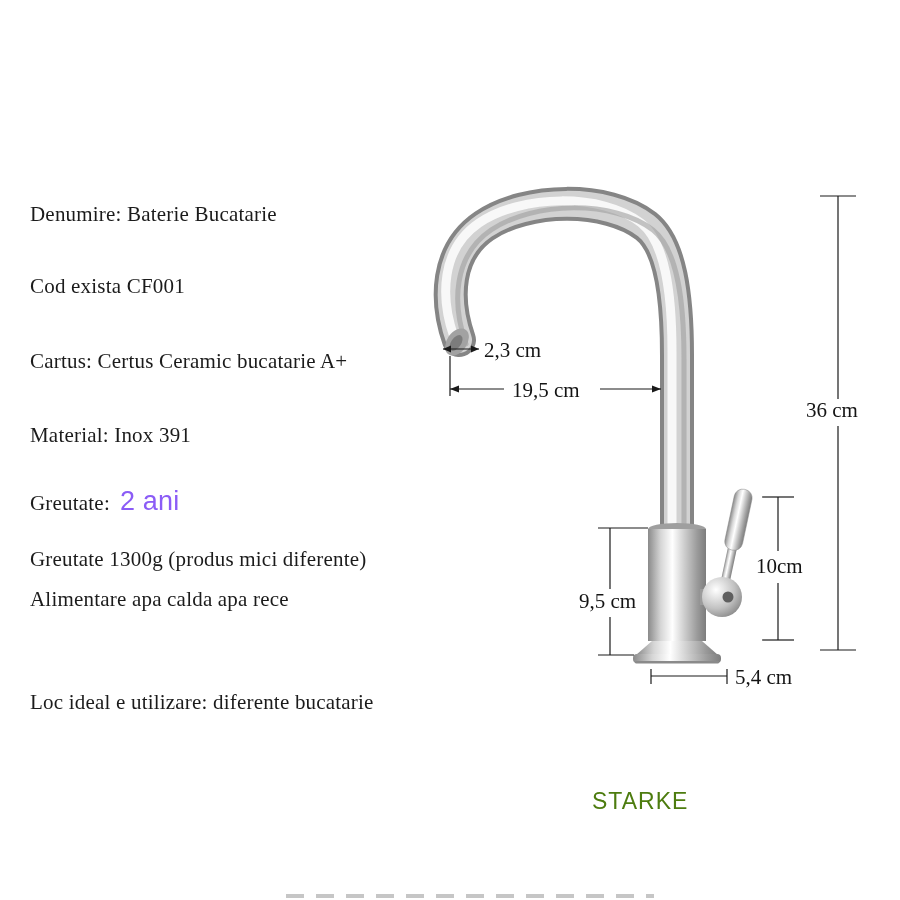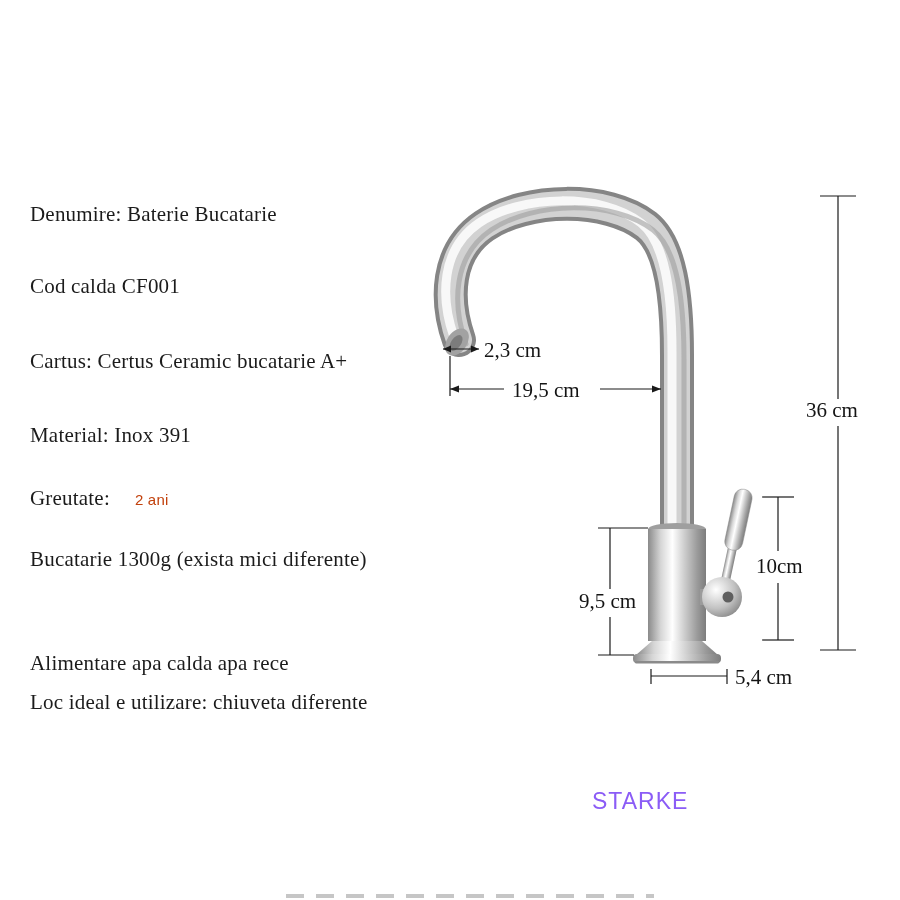--- a/index.html
+++ b/index.html
@@ -5,54 +5,54 @@
   html,body { margin:0; padding:0; background:#ffffff; }
   .canvas {
     position:relative; width:900px; height:900px; background:#ffffff;
     overflow:hidden; font-family:"Liberation Serif", serif; color:#1c1c1c;
   }
   .spec {
     position:absolute; left:30px; font-size:21px; letter-spacing:.2px;
     white-space:nowrap; color:#1b1b1b;
   }
   .spec .sans {
-    font-family:"Liberation Sans", sans-serif; font-size:15px;
-    margin-left:25px; color:#c2410c;
+    font-family:"Liberation Sans", sans-serif; font-size:27px;
+    margin-left:10px; color:#8b5cf6;
   }
   .brand {
     position:absolute; left:592px; top:788px;
     font-family:"Liberation Sans", sans-serif; font-size:23px;
-    letter-spacing:1px; color:#8b5cf6;
+    letter-spacing:1px; color:#4d7c0f;
   }
   svg.diagram { position:absolute; left:0; top:0; }
   .dim-text { font-family:"Liberation Serif", serif; font-size:21px; fill:#141414; }
   .dim-line { stroke:#1a1a1a; stroke-width:1.2; fill:none; }
   .dim-arrow { fill:#1a1a1a; stroke:none; }
   .crop-artifact {
     position:absolute; left:286px; top:894px; width:368px; height:4px;
     background:repeating-linear-gradient(90deg, #8d8d8d 0 18px, transparent 18px 30px);
     opacity:.5;
   }
 </style>
 </head>
 <body>
 
 <div class="canvas">
 
   <div>
     <div class="spec" style="top:202px">Denumire: Baterie Bucatarie</div>
-    <div class="spec" style="top:274px">Cod calda CF001</div>
+    <div class="spec" style="top:274px">Cod exista CF001</div>
     <div class="spec" style="top:349px">Cartus: Certus Ceramic bucatarie A+</div>
     <div class="spec" style="top:423px">Material: Inox 391</div>
     <div class="spec" style="top:486px">
       <span>Greutate:</span><span class="sans">2 ani</span>
     </div>
-    <div class="spec" style="top:547px">Bucatarie 1300g (exista mici diferente)</div>
-    <div class="spec" style="top:651px">Alimentare apa calda apa rece</div>
-    <div class="spec" style="top:690px">Loc ideal e utilizare: chiuveta diferente</div>
+    <div class="spec" style="top:547px">Greutate 1300g (produs mici diferente)</div>
+    <div class="spec" style="top:587px">Alimentare apa calda apa rece</div>
+    <div class="spec" style="top:690px">Loc ideal e utilizare: diferente bucatarie</div>
   </div>
 
   <svg class="diagram" width="900" height="900" viewBox="0 0 900 900">
     <defs>
       <linearGradient id="gV" x1="0" y1="0" x2="1" y2="0">
         <stop offset="0" stop-color="#8a8a8a"></stop>
         <stop offset="0.22" stop-color="#d6d6d6"></stop>
         <stop offset="0.42" stop-color="#ffffff"></stop>
         <stop offset="0.62" stop-color="#cfcfcf"></stop>
         <stop offset="0.85" stop-color="#9a9a9a"></stop>

